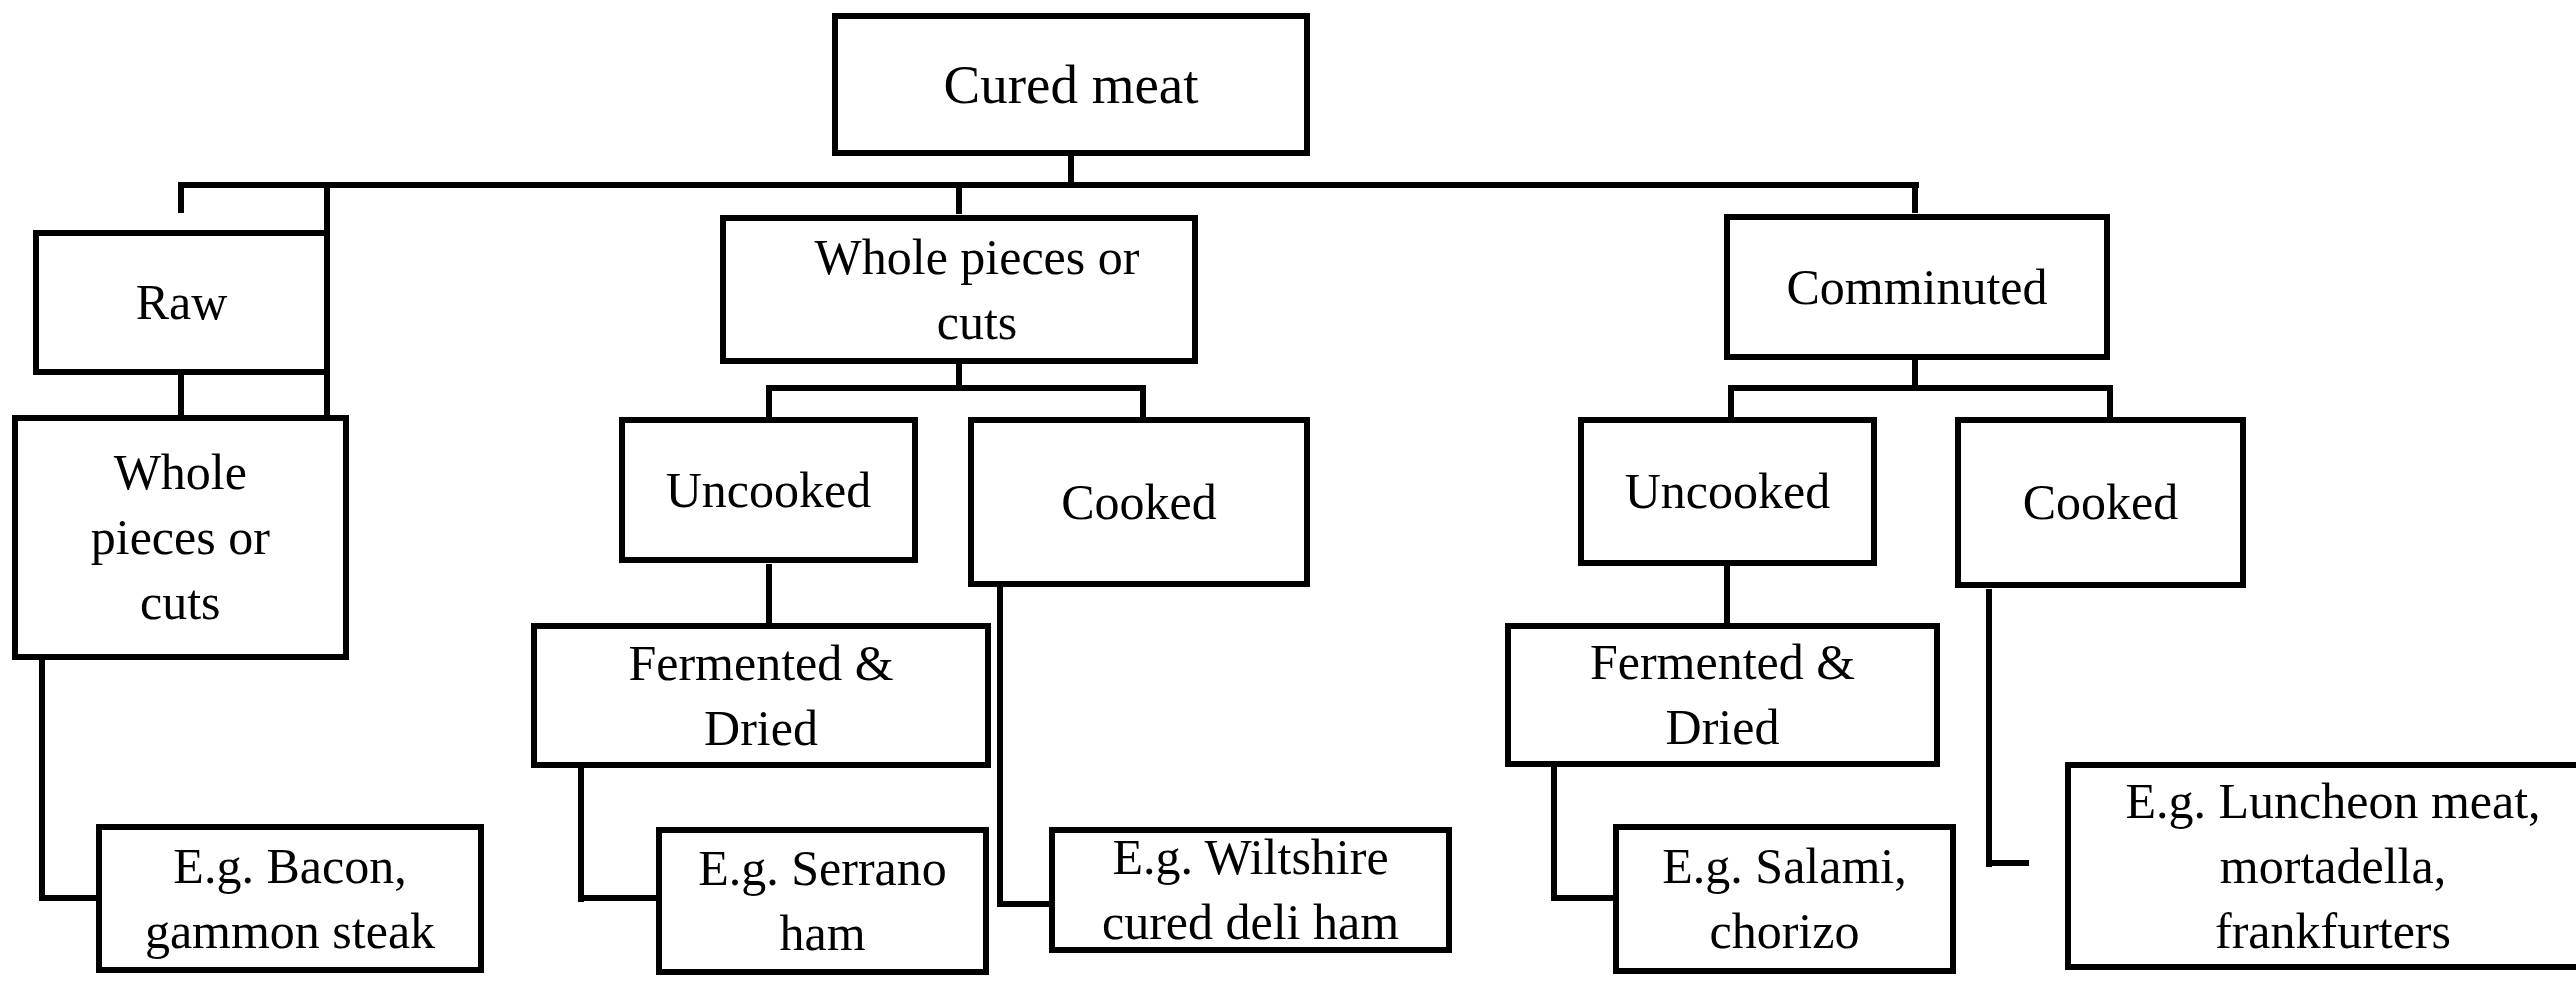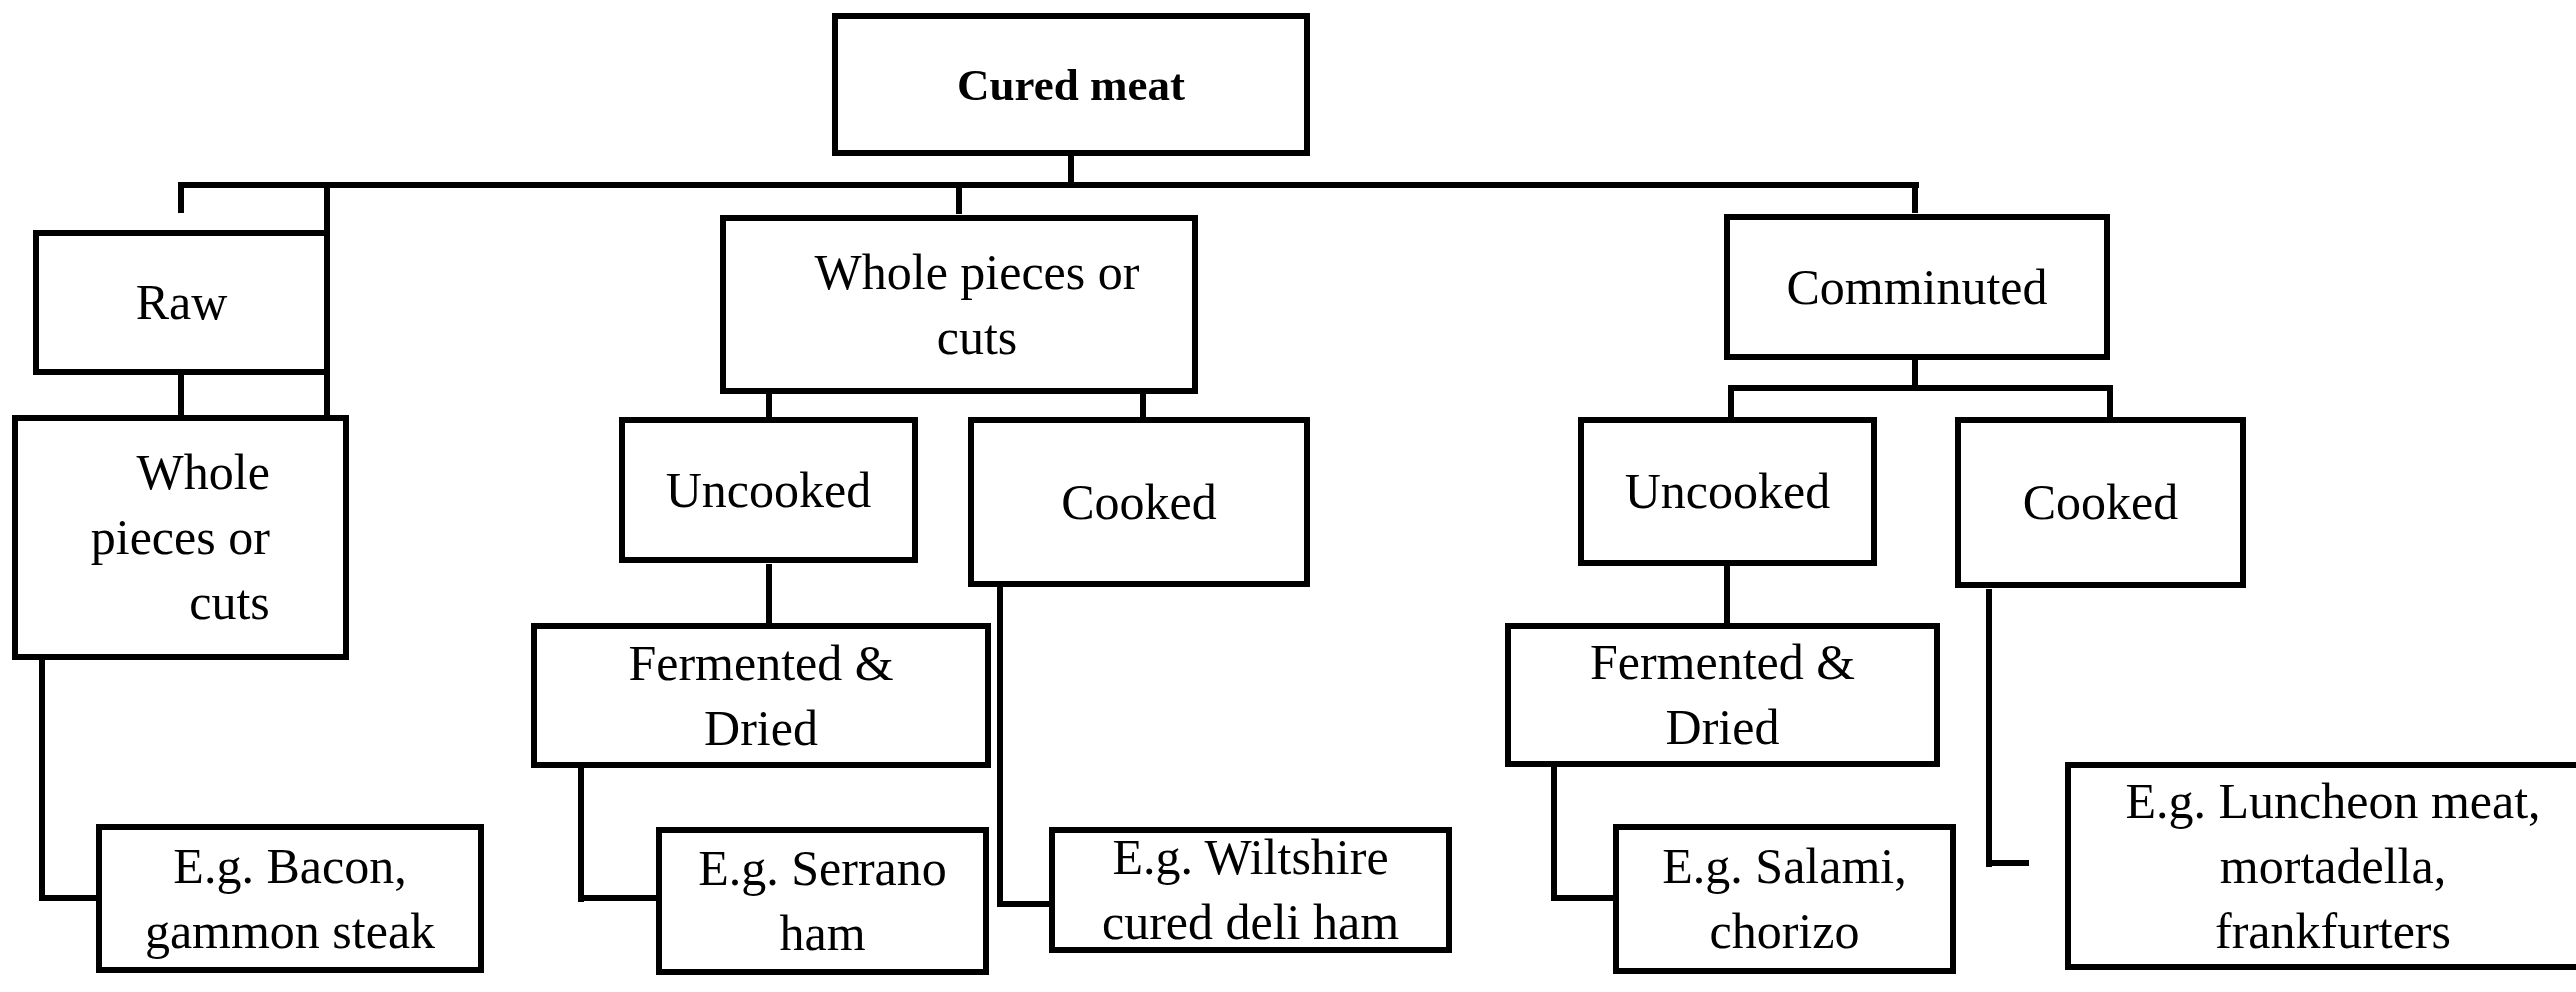--- a/index.html
+++ b/index.html
@@ -18,21 +18,21 @@
     position:absolute;
     box-sizing:border-box;
     border:6.3px solid #000;
     background:#ffffff;
     display:flex;align-items:center;justify-content:center;
     text-align:center;
     font-size:50px;line-height:1.3;
     white-space:pre-line;
     z-index:2;
   }
-  .node.title{font-weight:bold;font-size:45px;text-align:center;}
+  .node.title{font-weight:normal;font-size:55px;text-align:center;}
 </style>
 </head>
 <body>
 
 <div class="canvas">
 
   <div class="ln" style="left:1068px;top:156px;width:6.3px;height:32px;"></div>
   <div class="ln" style="left:182px;top:182px;width:1737px;height:6.3px;"></div>
   <div class="ln" style="left:178px;top:182px;width:6.3px;height:31px;"></div>
   <div class="ln" style="left:324px;top:182px;width:6.3px;height:236px;"></div>
@@ -58,27 +58,27 @@
   <div class="ln" style="left:2107px;top:385px;width:6.3px;height:35px;"></div>
   <div class="ln" style="left:1724px;top:566px;width:6.3px;height:60px;"></div>
   <div class="ln" style="left:1551px;top:766px;width:6.3px;height:135px;"></div>
   <div class="ln" style="left:1551px;top:895px;width:68px;height:6.3px;"></div>
   <div class="ln" style="left:1986px;top:589px;width:6.3px;height:278px;"></div>
   <div class="ln" style="left:1986px;top:860px;width:43px;height:6.3px;"></div>
 
   <div class="node title" style="left:832px;top:13.4px;width:478px;height:143px;">Cured meat</div>
 
   <div class="node" style="left:33px;top:230px;width:297px;height:145px;">Raw</div>
-  <div class="node" style="left:11.8px;top:415px;width:337px;height:245px;text-align:right;">Whole
+  <div class="node" style="left:11.8px;top:415px;width:337px;height:245px;">Whole
 pieces or
 cuts</div>
   <div class="node" style="left:96px;top:824px;width:388px;height:149px;">E.g. Bacon,
 gammon steak</div>
 
-  <div class="node" style="left:720px;top:215px;width:478px;height:179px;padding-left:36px;">Whole pieces or
+  <div class="node" style="left:720px;top:215px;width:478px;height:149px;padding-left:36px;">Whole pieces or
 cuts</div>
   <div class="node" style="left:619px;top:417px;width:299px;height:146px;">Uncooked</div>
   <div class="node" style="left:968px;top:417px;width:342px;height:170px;">Cooked</div>
   <div class="node" style="left:531px;top:623px;width:460px;height:145px;">Fermented &amp;
 Dried</div>
   <div class="node" style="left:656px;top:827px;width:333px;height:148px;">E.g. Serrano
 ham</div>
   <div class="node" style="left:1049px;top:827px;width:403px;height:126px;">E.g. Wiltshire
 cured deli ham</div>
 

